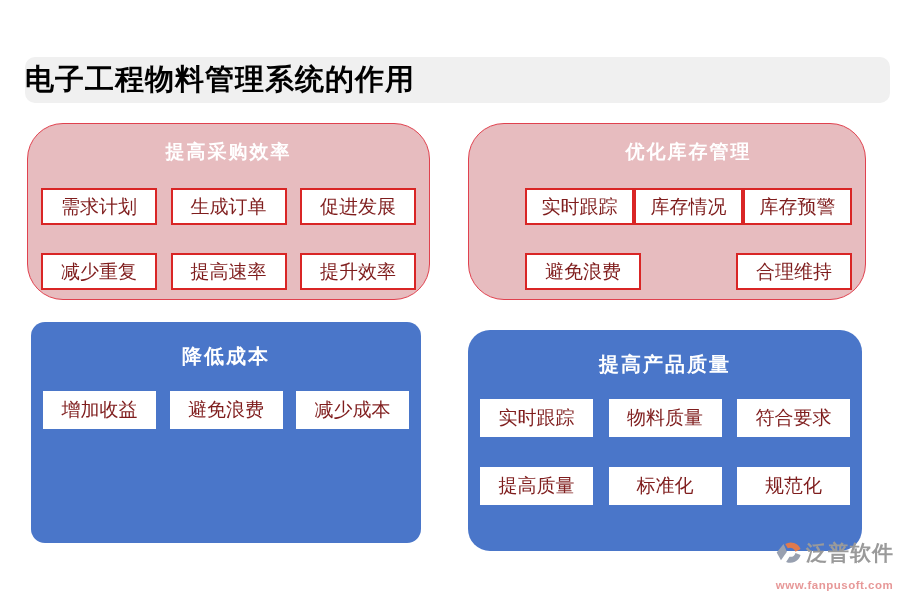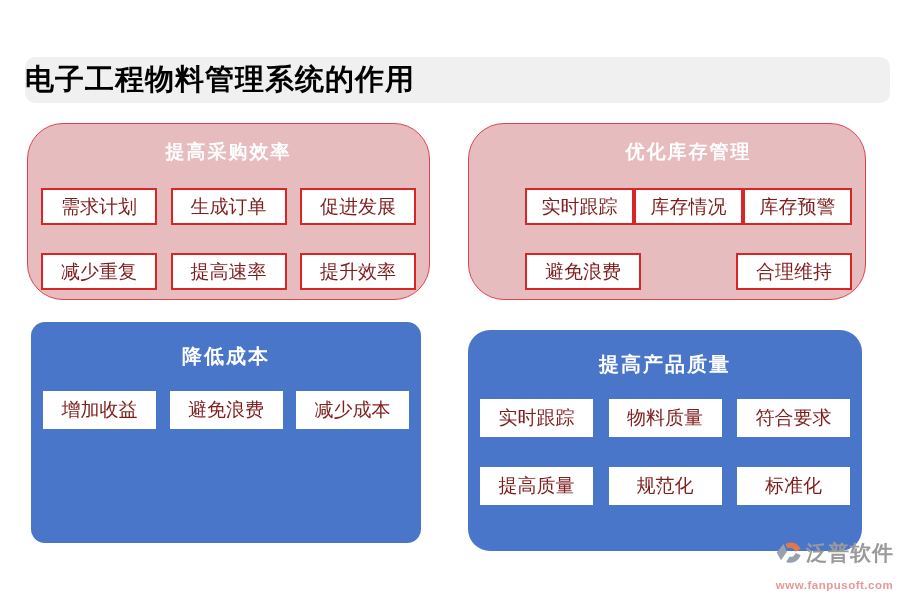--- a/index.html
+++ b/index.html
@@ -163,22 +163,22 @@
 
 <section class="panel blue pos-br">
   <div class="panel-title">提高产品质量</div>
   <div class="row row-1">
     <div class="item">实时跟踪</div>
     <div class="item">物料质量</div>
     <div class="item">符合要求</div>
   </div>
   <div class="row row-2">
     <div class="item">提高质量</div>
+    <div class="item">标准化</div>
     <div class="item">规范化</div>
-    <div class="item">标准化</div>
   </div>
 </section>
 
 <footer class="watermark">
   <div class="brand-row">
     <svg class="logo" viewBox="0 0 34 34" aria-hidden="true">
       <path d="M2 17 L10 7 L14 16 L7 26 Z" fill="#98a0b0"></path>
       <path d="M12 7 A 12.5 12.5 0 0 1 30 13 L24 16 A 6.5 6.5 0 0 0 15 12 Z" fill="#df7a4e"></path>
       <path d="M30 20 A 12.5 12.5 0 0 1 13 28 L17 22 A 6.5 6.5 0 0 0 24 17.5 Z" fill="#98a0b0"></path>
     </svg>

